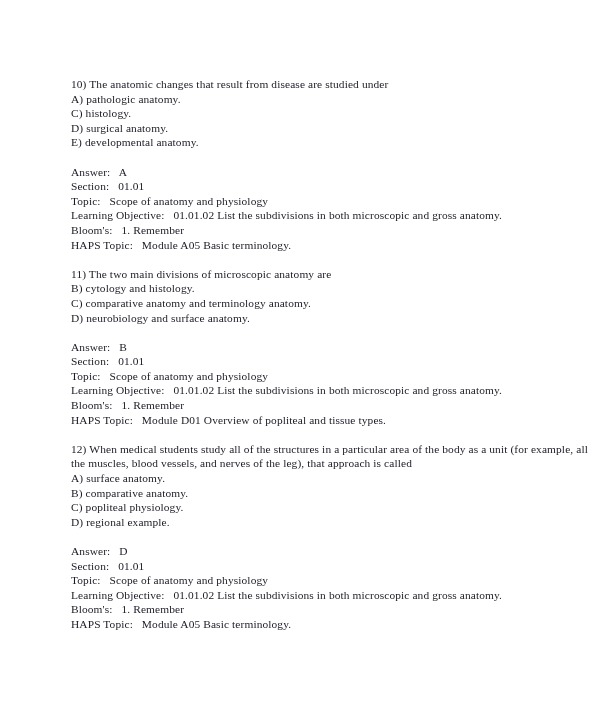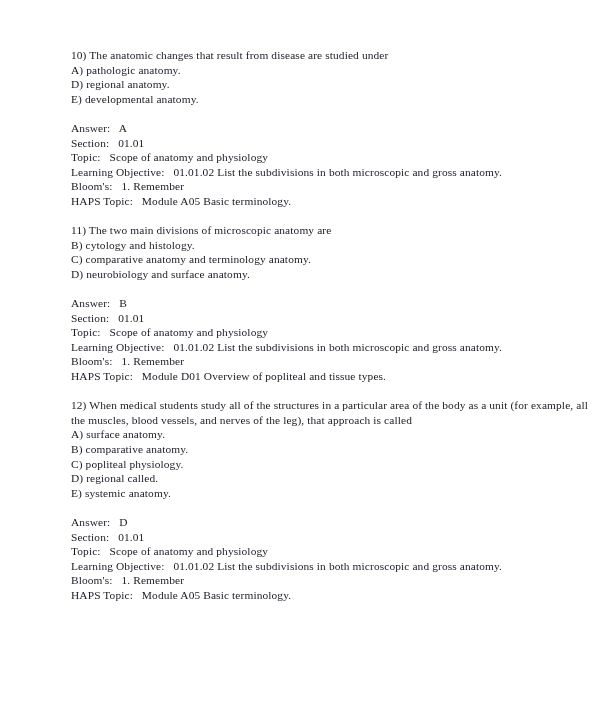--- a/index.html
+++ b/index.html
@@ -15,21 +15,21 @@
     font-family: "Liberation Serif", "DejaVu Serif", serif;
     color: #1b1b26;
     -webkit-font-smoothing: antialiased;
   }
   .page {
     position: relative;
     width: 616px;
     height: 706px;
     background: #ffffff;
     box-sizing: border-box;
-    padding: 48px 28px 0 71px;
+    padding: 77px 28px 0 71px;
   }
   .doc-body {
     font-size: 11.4px;
     line-height: 14.6px;
   }
   .qblock {
     margin: 0 0 14.6px 0;
   }
   .qblock:last-child {
     margin-bottom: 0;
@@ -49,21 +49,22 @@
   }
 </style>
 </head>
 <body>
 
 <div class="page">
   <div class="doc-body" id="doc-body">
       <div class="qblock">
         <p class="line stem">10) The anatomic changes that result from disease are studied under</p>
         <p class="line choice">A) pathologic anatomy.</p>
-        <p class="line choice">D) regional anatomy.</p>
+        <p class="line choice">C) histology.</p>
+        <p class="line choice">D) surgical anatomy.</p>
         <p class="line choice">E) developmental anatomy.</p>
         <p class="line">&nbsp;</p>
         <div class="meta">
           <p class="line">Answer:   A</p>
           <p class="line">Section:   01.01</p>
           <p class="line">Topic:   Scope of anatomy and physiology</p>
           <p class="line">Learning Objective:   01.01.02 List the subdivisions in both microscopic and gross anatomy.</p>
           <p class="line">Bloom's:   1. Remember</p>
           <p class="line">HAPS Topic:   Module A05 Basic terminology.</p>
         </div>
@@ -81,22 +82,21 @@
           <p class="line">Learning Objective:   01.01.02 List the subdivisions in both microscopic and gross anatomy.</p>
           <p class="line">Bloom's:   1. Remember</p>
           <p class="line">HAPS Topic:   Module D01 Overview of popliteal and tissue types.</p>
         </div>
       </div>
       <div class="qblock">
         <p class="line stem">12) When medical students study all of the structures in a particular area of the body as a unit (for example, all the muscles, blood vessels, and nerves of the leg), that approach is called</p>
         <p class="line choice">A) surface anatomy.</p>
         <p class="line choice">B) comparative anatomy.</p>
         <p class="line choice">C) popliteal physiology.</p>
-        <p class="line choice">D) regional called.</p>
-        <p class="line choice">E) systemic anatomy.</p>
+        <p class="line choice">D) regional example.</p>
         <p class="line">&nbsp;</p>
         <div class="meta">
           <p class="line">Answer:   D</p>
           <p class="line">Section:   01.01</p>
           <p class="line">Topic:   Scope of anatomy and physiology</p>
           <p class="line">Learning Objective:   01.01.02 List the subdivisions in both microscopic and gross anatomy.</p>
           <p class="line">Bloom's:   1. Remember</p>
           <p class="line">HAPS Topic:   Module A05 Basic terminology.</p>
         </div>
       </div>

